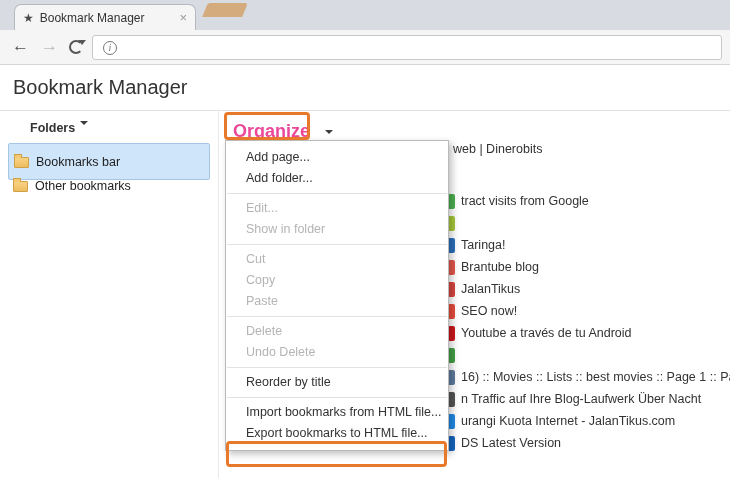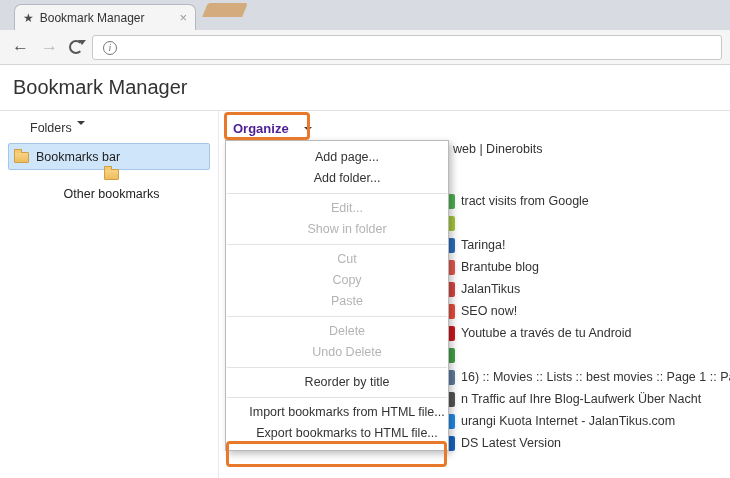--- a/index.html
+++ b/index.html
@@ -37,46 +37,46 @@
 
   
   .page-title { position:absolute; left:13px; top:76px; font-size:20px; color:#333; }
   .hdivider { position:absolute; left:0; top:110px; width:730px; height:1px; background:#e3e3e3; }
   .vdivider { position:absolute; left:218px; top:111px; height:367px; width:1px; background:#e9e9e9; }
 
   .tri { width:0; height:0; border-left:4px solid transparent; border-right:4px solid transparent;
          border-top:4px solid #3c3c3c; display:inline-block; }
 
   .folders-btn { position:absolute; left:30px; top:121px; display:flex; gap:5px;
-                 font-size:12.5px; font-weight:normal; color:#333; cursor:pointer; }
-  .folder-row { position:absolute; left:8px; width:202px; height:27px; display:flex; align-items:center;
+                 font-size:12.5px; font-weight:bold; color:#333; cursor:pointer; }
+  .folder-row { position:absolute; left:8px; width:202px; height:37px; display:flex; align-items:center;
                 gap:7px; padding-left:5px; font-size:12.5px; color:#222; cursor:pointer; }
   .folder-row.selected { background:#cfe5f9; border:1px solid #a4c7e8; border-radius:2px; }
   .folder-row.r1 { top:143px; }
-  .folder-row.r2 { top:167px;flex-direction:column; }
+  .folder-row.r2 { top:167px; }
   .folder-ico { position:relative; width:15px; height:11px; background:linear-gradient(#f8d385,#edbd5d);
                 border:1px solid #cfa045; border-radius:1px; flex:none; margin-top:2px; }
   .folder-ico::before { content:""; position:absolute; left:-1px; top:-4px; width:6px; height:3px;
                 background:#f3ca71; border:1px solid #cfa045; border-bottom:none; border-radius:1px 1px 0 0; }
 
   .organize-btn { position:absolute; left:233px; top:121px; display:flex; align-items:center; gap:15px;
-                  font-size:13px; font-weight:bold; color:#4c1d95; cursor:pointer; }
+                  font-size:18px; font-weight:bold; color:#ec4899; cursor:pointer; }
 
   
   .bm-row { display:flex; align-items:center; gap:6px; font-size:12.5px; color:#333;
             white-space:nowrap; z-index:1; cursor:pointer; }
   .bm-first { position:absolute; left:432px; top:138px; height:21px; }
   .bm-list { position:absolute; left:440px; top:190px; }
   .bm-list .bm-row { height:22px; }
   .bm-ico { width:15px; height:15px; border-radius:2px; flex:none; background:#999; }
 
   
   .menu { position:absolute; left:225px; top:140px; width:224px; background:#fff;
           border:1px solid #b9b9b9; box-shadow:3px 3px 7px rgba(0,0,0,0.25);
-          padding:6px 0; z-index:20;text-align:center; }
+          padding:6px 0; z-index:20; }
   .mi { height:21px; line-height:21px; padding-left:20px; font-size:12.5px; color:#333;
         white-space:nowrap; cursor:default; }
   .mi.enabled { cursor:pointer; }
   .mi.disabled { color:#b4b4b4; }
   .msep { border-top:1px solid #e2e2e2; margin:4px 1px; height:0; }
 
   
   .ann { position:absolute; border:3px solid #e8782a; border-radius:4px; z-index:30; pointer-events:none; }
   .ann-organize { left:224px; top:112px; width:86px; height:28px; }
   .ann-export { left:226px; top:441px; width:221px; height:26px; }

